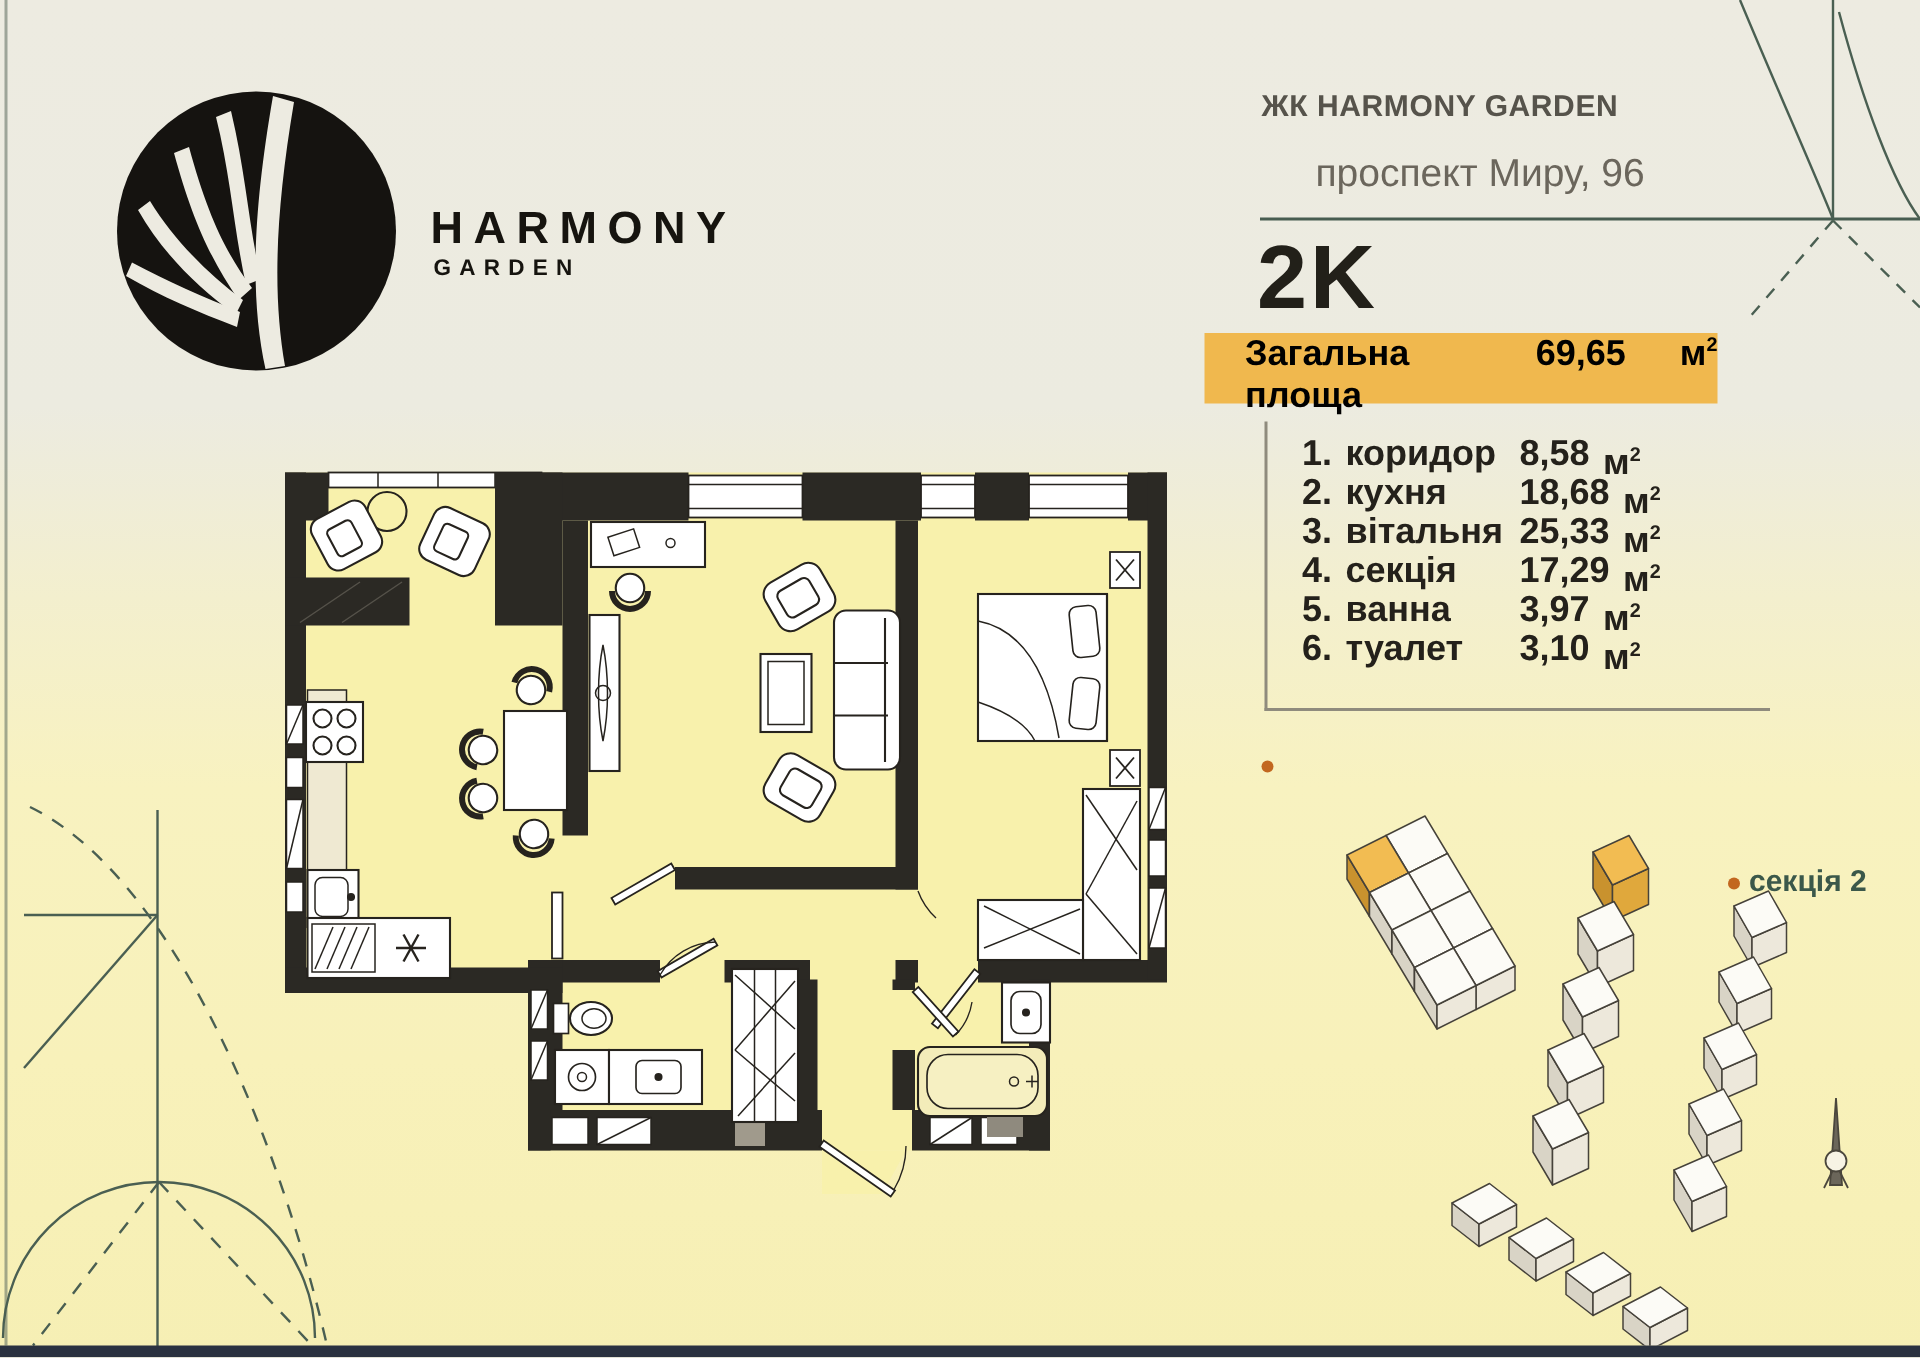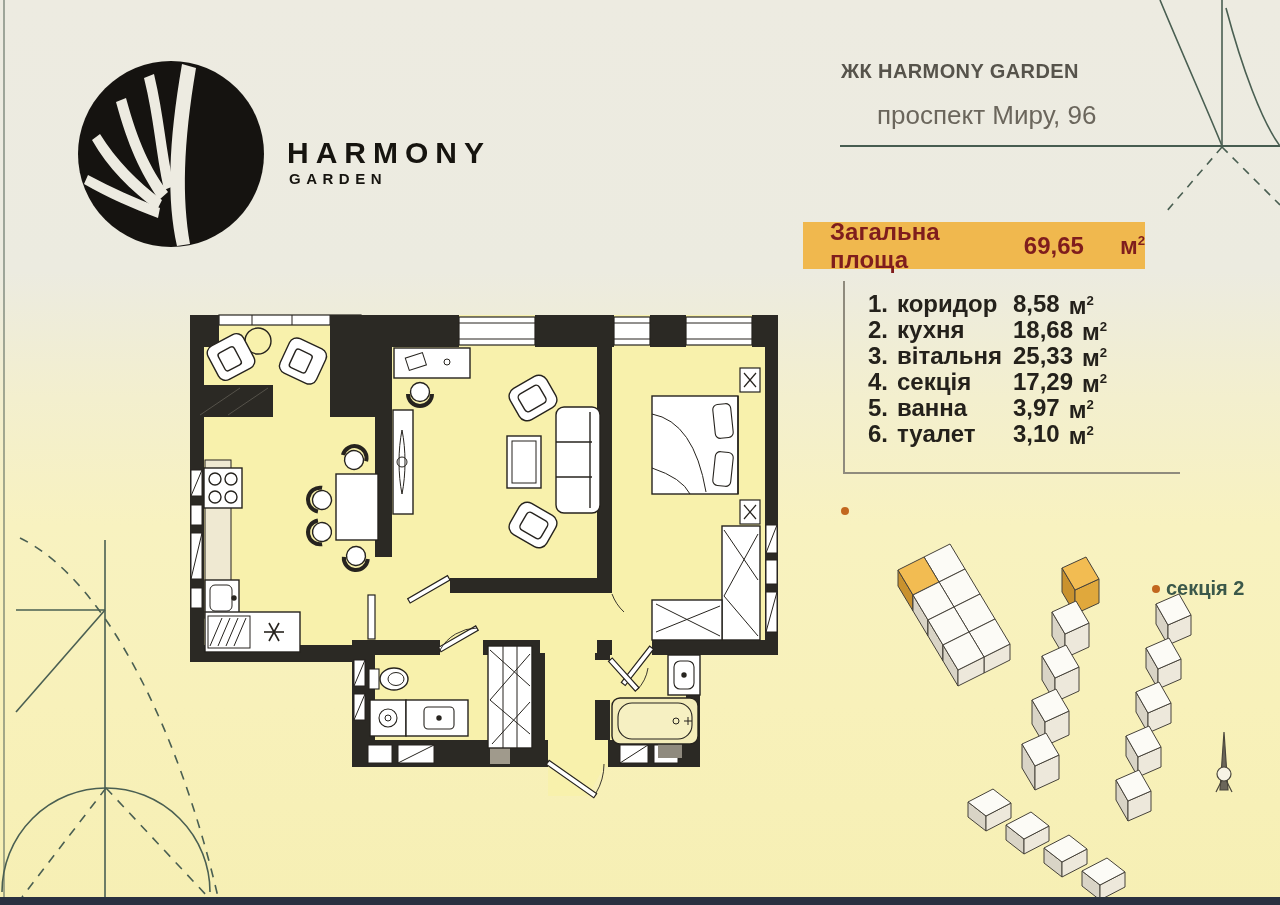--- a/index.html
+++ b/index.html
@@ -12,29 +12,29 @@
   
   .logo-wrap{left:60px;top:50px;width:430px;height:210px;}
   .logo-text{left:287px;top:136px;font-size:30px;font-weight:bold;letter-spacing:7px;color:#16140f;}
   .logo-sub{left:289px;top:170px;font-size:15px;font-weight:bold;letter-spacing:5.5px;color:#16140f;text-align:right;}
   
   .complex{left:841px;top:60px;font-size:20px;font-weight:bold;letter-spacing:.4px;color:#56534b;}
   .address{left:841px;top:100px;font-size:26px;color:#6b665c;margin-left:36px;}
   .hline{left:840px;top:145px;width:440px;height:2px;background:#475c50;}
   .apt-type{left:838px;top:150px;font-size:60px;font-weight:bold;letter-spacing:2px;color:#222019;}
   .badge{left:803px;top:222px;width:342px;height:47px;background:#f0b84e;
-    display:flex;align-items:center;padding-left:27px;box-sizing:border-box;
-    font-size:24px;font-weight:bold;color:#7f1d1d;gap:27px;}
+    display:flex;padding-left:27px;box-sizing:border-box;
+    font-size:24px;font-weight:bold;color:#000000;gap:27px;}
   .badge .sp{margin-left:9px;}
   .badge sup,.room-row sup{font-size:.55em;}
   
   .room-list{left:843px;top:281px;width:337px;height:193px;
     border-left:2px solid #8f8b7d;border-bottom:2px solid #8f8b7d;
     padding:9px 0 0 23px;box-sizing:border-box;}
-  .room-row{display:flex;height:26px;font-size:24px;font-weight:bold;color:#24211b;align-items:center;line-height:25px;}
+  .room-row{display:flex;height:26px;font-size:24px;font-weight:bold;color:#24211b;align-items:flex-start;line-height:25px;}
   .room-row .nm{flex:0 0 145px;white-space:nowrap;}
   .room-row .num{display:inline-block;margin-right:9px;}
   .room-row .val{white-space:nowrap;}
   .room-row .u{margin-left:9px;}
   
   .caption{left:856px;top:500px;font-size:20px;font-weight:bold;color:#3b584a;line-height:24px;}
   .bullet{width:8px;height:8px;border-radius:50%;background:#c2671f;}
   .bullet-1{left:841px;top:507px;}
   .bullet-2{left:1152px;top:585px;}
   .section-label{left:1166px;top:577px;font-size:20px;font-weight:bold;color:#3b584a;}
@@ -56,20 +56,21 @@
       <path d="M99,150 C80,122 68,96 56,52 L66,48 C78,92 90,118 108,142 Z"></path>
       <path d="M104,140 C96,104 94,68 84,28 L94,24 C104,66 106,102 114,136 Z"></path>
     </g>
   </svg>
   <div class="abs logo-text">HARMONY</div>
   <div class="abs logo-sub">GARDEN</div>
 
   <div class="abs complex">ЖК HARMONY GARDEN</div>
   <div class="abs address">проспект Миру, 96</div>
   <div class="abs hline"></div>
+  <div class="abs apt-type">2K</div>
   <div class="abs badge">
     <span>Загальна площа</span>
     <span class="sp">69,65</span>
     <span class="sp"><span>м</span><sup>2</sup></span>
   </div>
 
   <div class="abs room-list">
 
       <div class="room-row">
         <span class="nm"><span class="num">1.</span><span>коридор</span></span>

